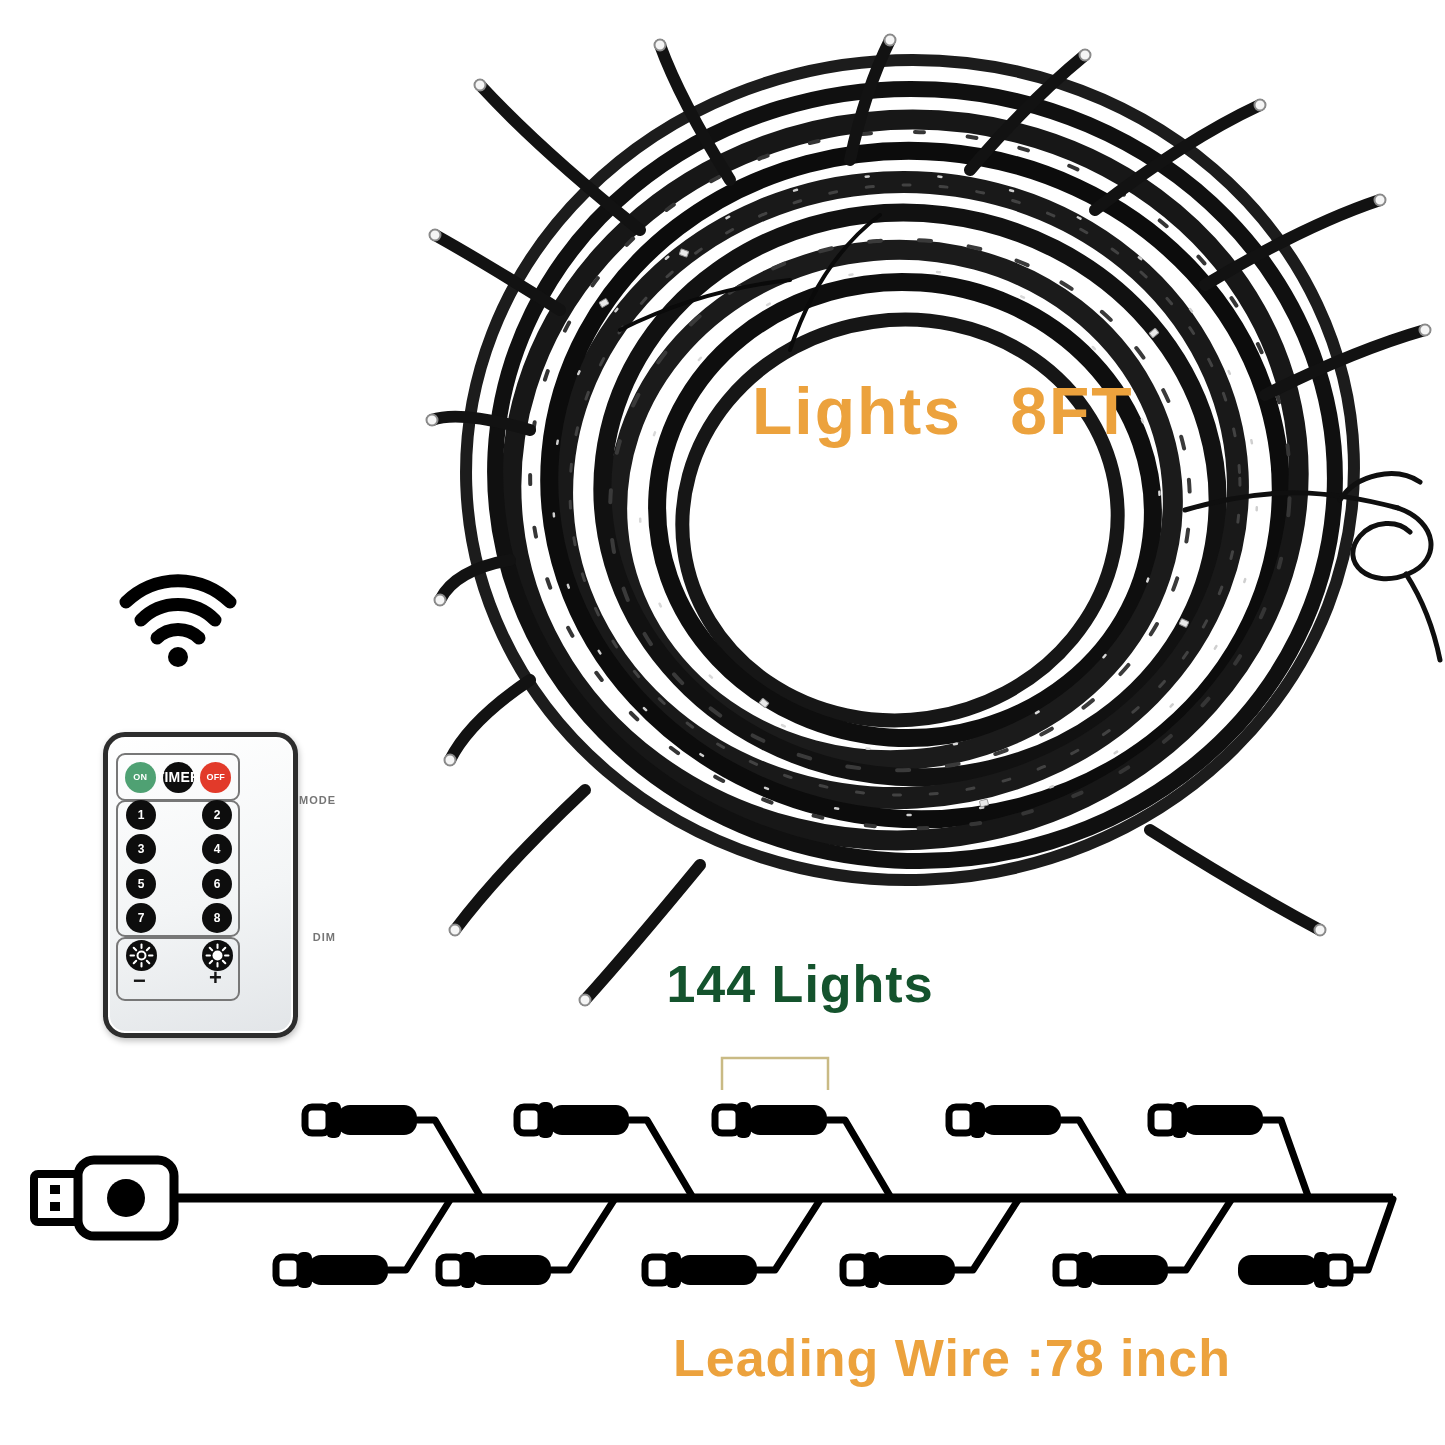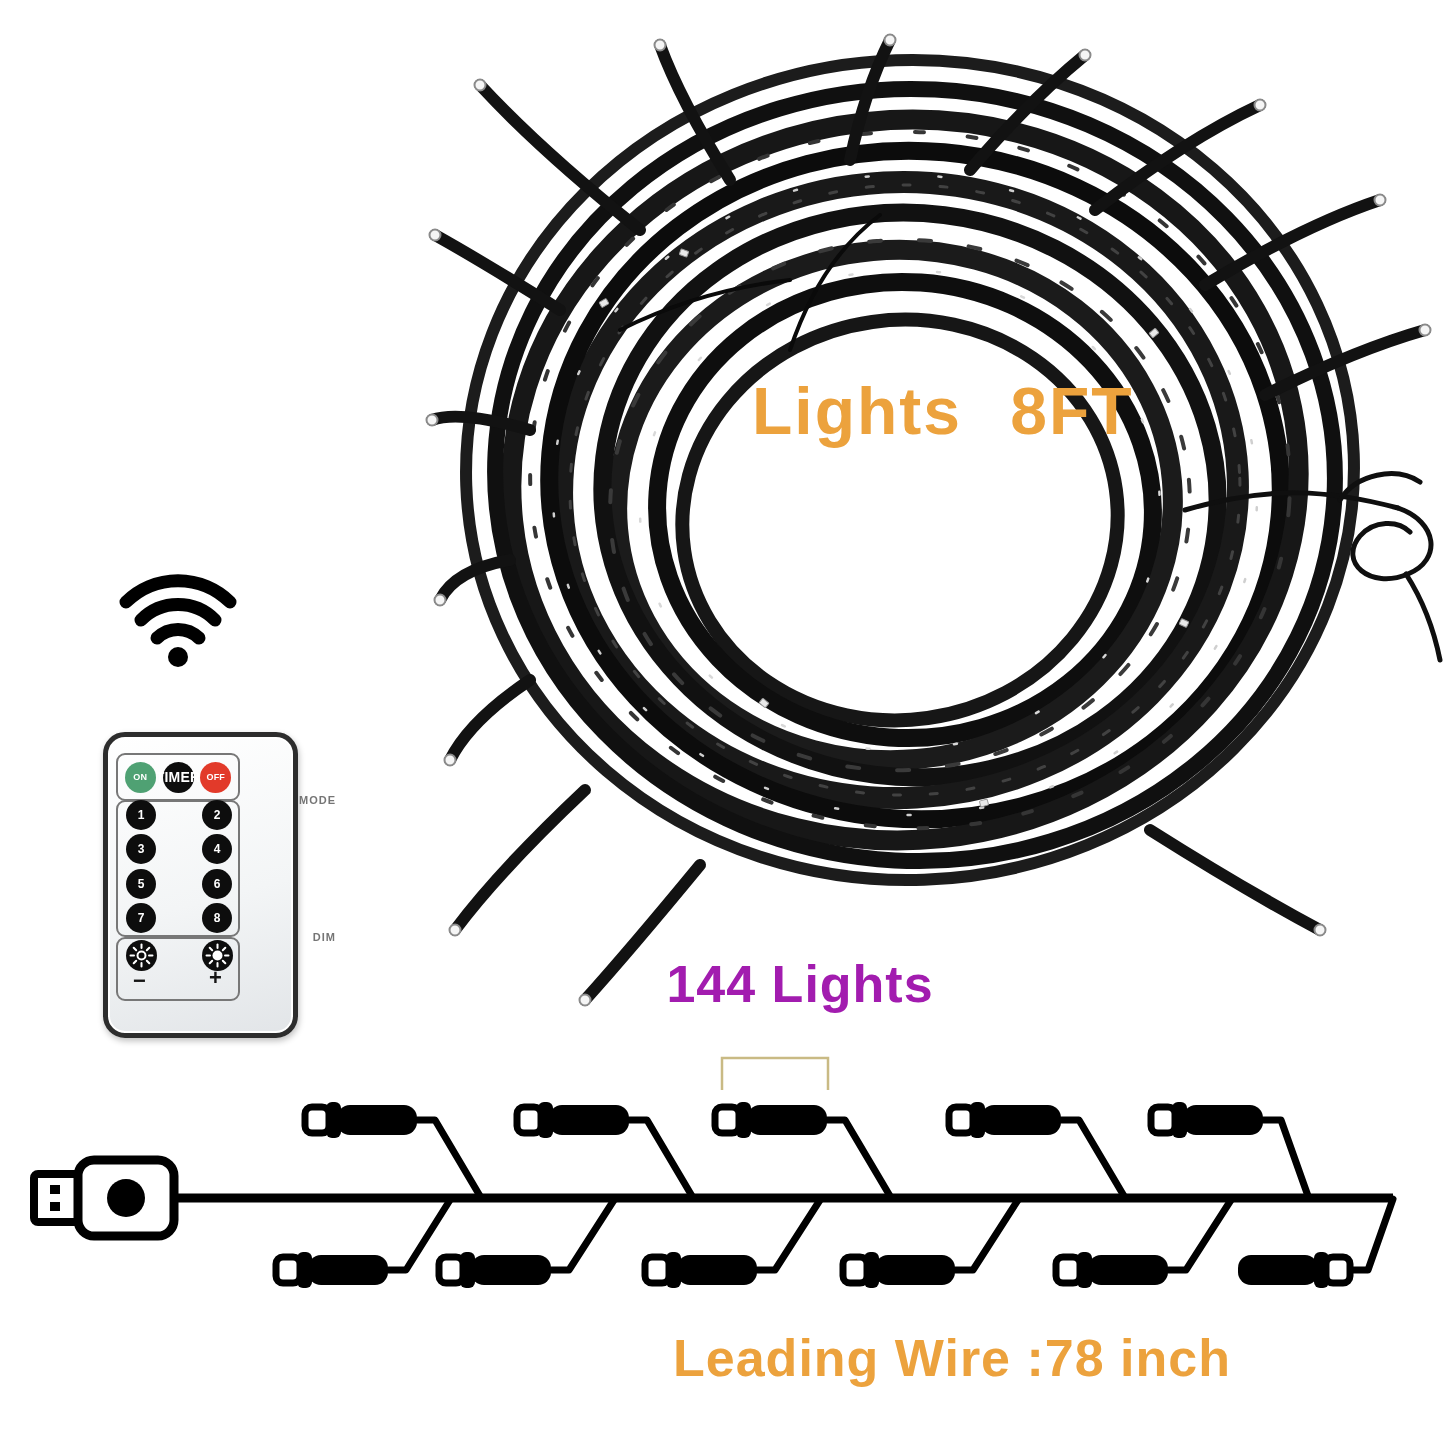--- a/index.html
+++ b/index.html
@@ -174,21 +174,21 @@
         <path d="M 757 1270 H 775 L 820 1200"></path>
         <path d="M 955 1270 H 973 L 1018 1200"></path>
         <path d="M 1168 1270 H 1186 L 1231 1200"></path>
         <path d="M 1353 1270 H 1368 L 1393 1199"></path>
       </g>
     </g>
   </svg>
 
   <div class="lbl total-label" style="color: rgb(236, 162, 61);">Lights 8FT</div>
 
-  <div class="lbl lights-label" style="color: #a21caf;">144 Lights</div>
+  <div class="lbl lights-label" style="color: #14532d;">144 Lights</div>
 
   <div class="lbl leading-label" style="color: rgb(236, 162, 61);">Leading Wire :78 inch</div>
 
   <div class="remote">
     <div class="r-section r-power">
       <div class="pbtn" style="background-color: rgb(79, 161, 115);">ON</div>
       <div class="pbtn timer" style="background-color: rgb(13, 13, 13);">TIMER</div>
       <div class="pbtn" style="background-color: rgb(226, 58, 42);">OFF</div>
     </div>
 

